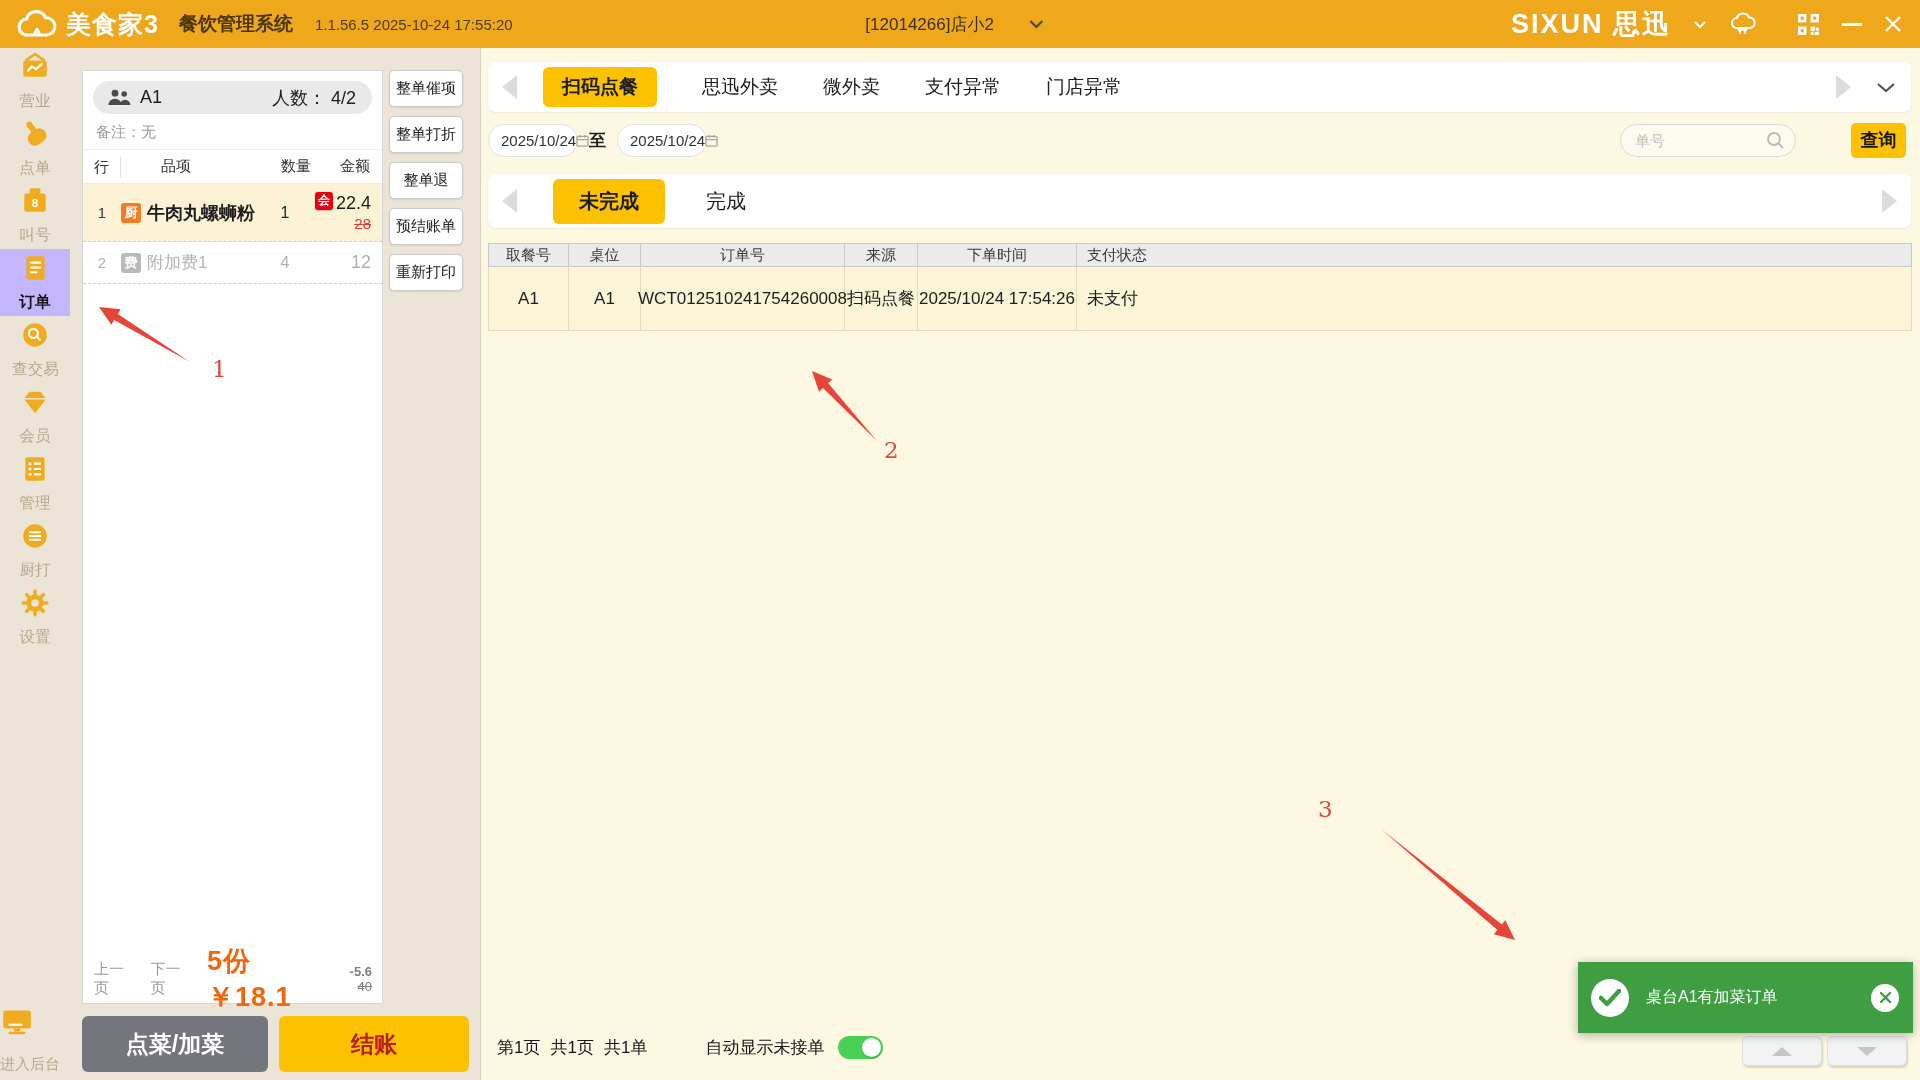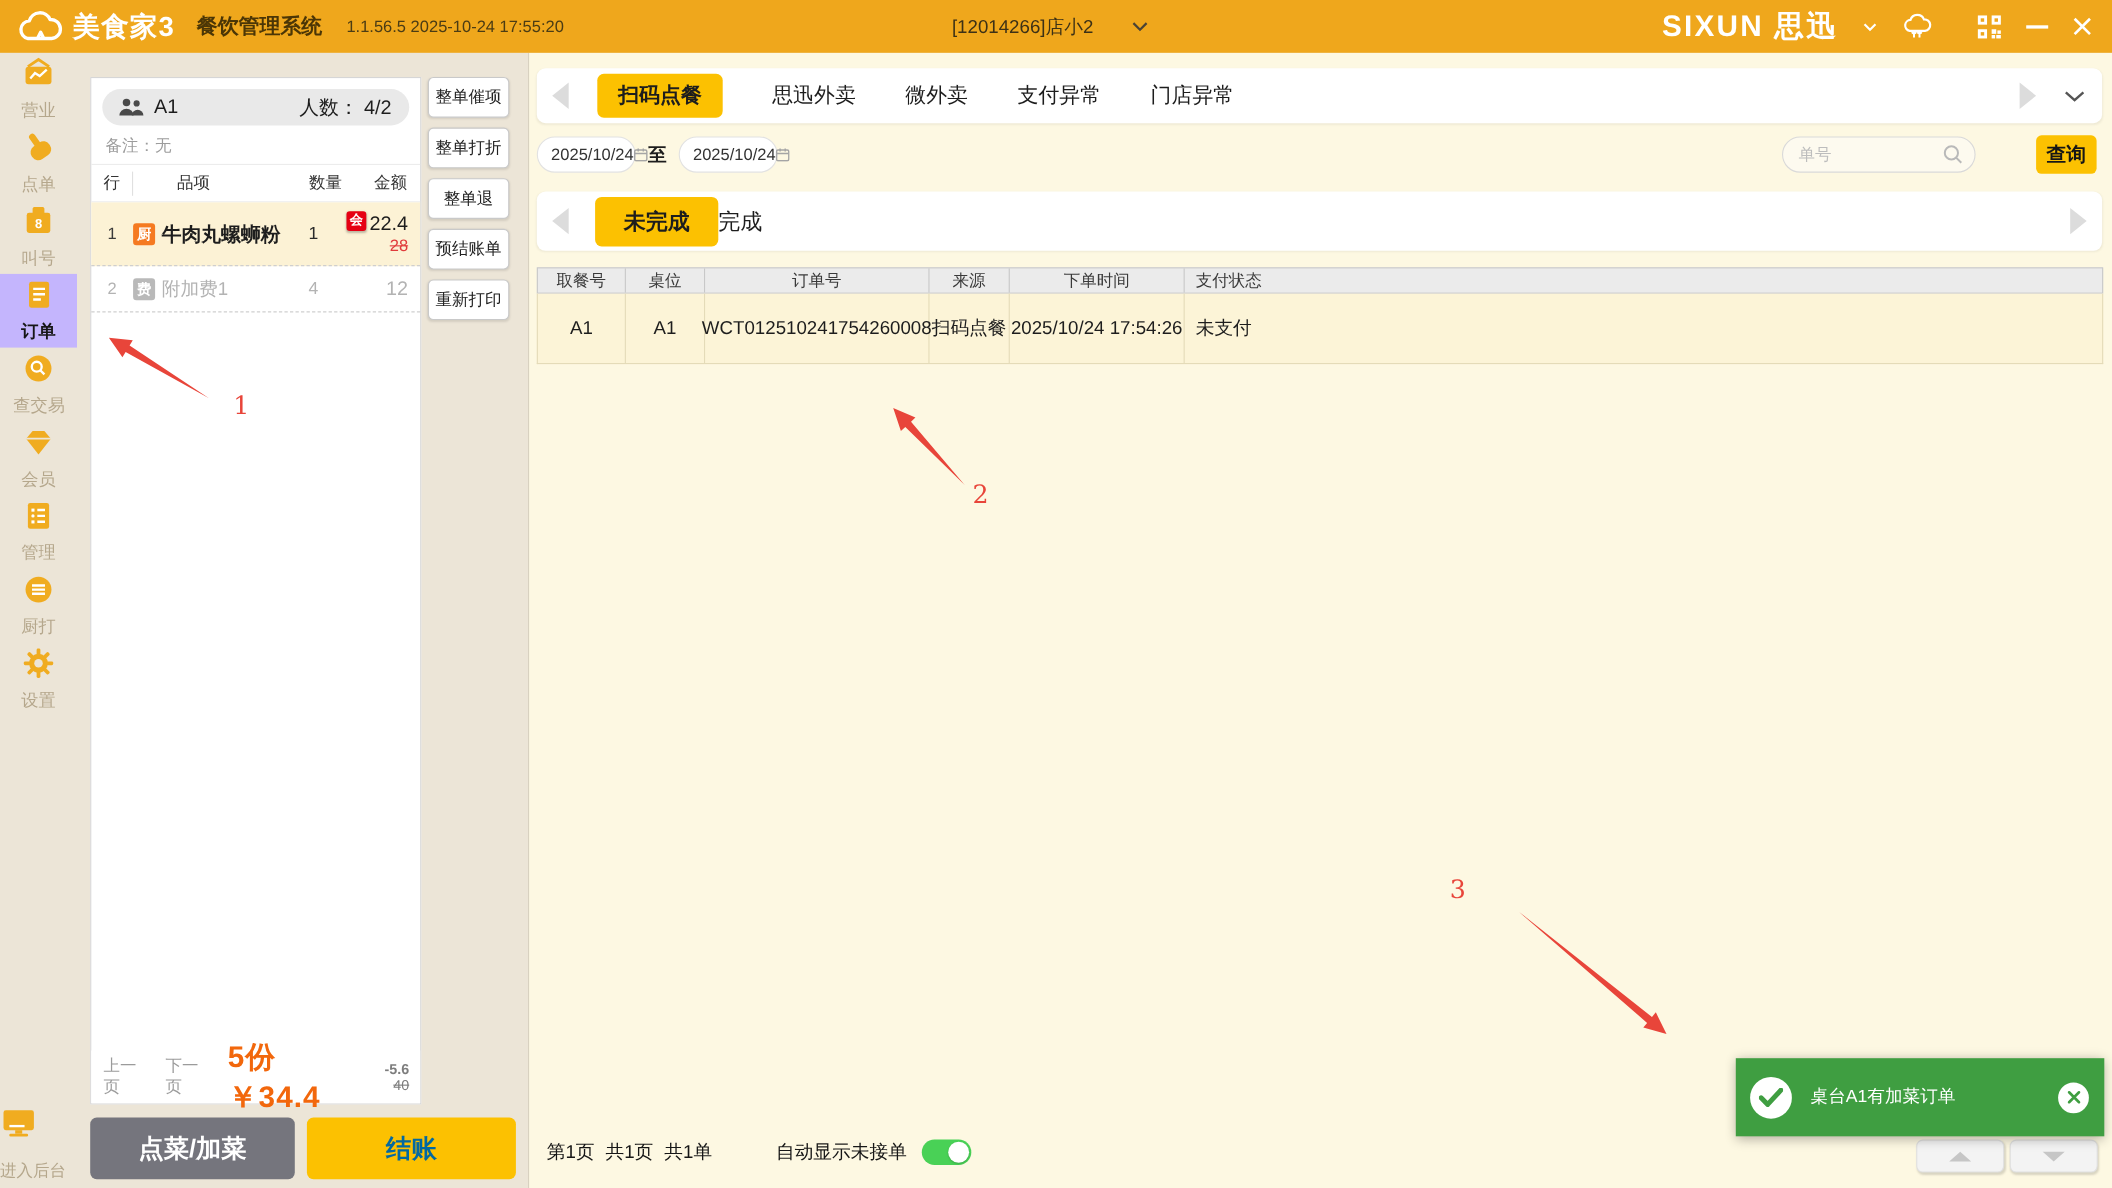--- a/index.html
+++ b/index.html
@@ -55,21 +55,21 @@
   .op-total { font-size:27px; font-weight:bold; color:#f2670c; letter-spacing:1px; }
   .op-adjust { margin-left:auto; display:flex; flex-direction:column; align-items:flex-end; font-size:13px; font-weight:bold; color:#7d7d7d; line-height:15px; }
   .op-orig { text-decoration:line-through; font-weight:normal;margin-left:29px; }
 
   
   .actions-col { position:absolute; left:389px; top:70px; width:74px; display:flex; flex-direction:column; gap:9px; z-index:1; }
   .action-btn { height:37px; background:#fff; border:1px solid #c9c9c9; border-radius:5px; font-size:15px; color:#222; display:flex; align-items:center; justify-content:center; white-space:nowrap; box-shadow:0 1px 2px rgba(0,0,0,.10); cursor:pointer; }
 
   
   .btn-order { position:absolute; left:82px; top:1016px; width:186px; height:56px; background:#75757d; color:#fff; font-size:23px; font-weight:bold; border-radius:6px; display:flex; align-items:center; justify-content:center; cursor:pointer; z-index:1; }
-  .btn-checkout { position:absolute; left:279px; top:1016px; width:190px; height:56px; background:#fcc101; color:#0369a1; font-size:23px; font-weight:bold; border-radius:6px; display:flex; align-items:center; justify-content:center; cursor:pointer; z-index:1; }
+  .btn-checkout { position:absolute; left:279px; top:1016px; width:190px; height:56px; background:#fcc101; color:#b91c1c; font-size:23px; font-weight:bold; border-radius:6px; display:flex; align-items:center; justify-content:center; cursor:pointer; z-index:1; }
 
   
   .main { position:absolute; left:480px; top:48px; right:0; bottom:0; background:#fdf8e2; border-left:1px solid #d8d1c0; }
   .bar { position:absolute; left:7px; right:9px; background:#fff; border-radius:8px; box-shadow:0 1px 2px rgba(0,0,0,.06); display:flex; align-items:center; }
   .tabbar { top:14px; height:50px; padding:0 14px; }
   .tri-left { width:0; height:0; border-top:12px solid transparent; border-bottom:12px solid transparent; border-right:15px solid #dcdcdc; }
   .tri-right { width:0; height:0; border-top:12px solid transparent; border-bottom:12px solid transparent; border-left:15px solid #dcdcdc; }
   .tabs { display:flex; align-items:center; gap:45px; margin-left:26px; }
   .tab { font-size:19px; color:#1d1d1d; cursor:pointer; white-space:nowrap; }
   .tab.active { background:#fcc101; font-weight:bold; padding:7px 19px; border-radius:6px; }
@@ -77,21 +77,21 @@
 
   .daterow { position:absolute; left:7px; right:9px; top:74px; height:36px; display:flex; align-items:center; }
   .datebox { width:90px; height:33px; background:#fff; border:1px solid #e2e2e2; border-radius:17px; display:flex; align-items:center; justify-content:space-between; padding:0 9px 0 12px; font-size:15px; color:#333; cursor:pointer; }
   .to-label { margin:0 11px; font-size:17px; font-weight:bold; color:#1d1d1d; }
   .searchbox { margin-left:auto; width:176px; height:33px; background:#fdfaef; border:1px solid #d9d9d9; border-radius:17px; display:flex; align-items:center; padding:0 10px 0 14px; }
   .searchbox input { border:none; outline:none; background:transparent; width:128px; font-size:15px; color:#444; font-family:inherit; }
   .searchbox input::placeholder { color:#bdbdbd; }
   .query-btn { margin-left:55px; margin-right:5px; width:55px; height:35px; background:#fcc101; border-radius:5px; font-size:18px; font-weight:bold; color:#161616; display:flex; align-items:center; justify-content:center; cursor:pointer; }
 
   .statusbar { top:126px; height:54px; padding:0 14px; }
-  .status-tabs { display:flex; align-items:center; margin-left:24px; }
+  .status-tabs { display:flex; align-items:center; gap:41px; margin-left:36px; }
   .status-tab { font-size:20px; color:#1d1d1d; cursor:pointer; }
   .status-tab.active { background:#fcc101; font-weight:bold; padding:9px 26px; border-radius:6px; }
   .statusbar .tri-right { margin-left:auto; }
 
   .otable { position:absolute; left:7px; right:8px; top:195px; font-size:15px; }
   .ot-head { display:flex; height:24px; background:#ebebeb; border:1px solid #c8c8c8; color:#3a3a3a; }
   .ot-head > div { display:flex; align-items:center; justify-content:center; border-right:1px solid #c8c8c8; }
   .ot-head > div:last-child { border-right:none; justify-content:flex-start; padding-left:10px; }
   .ot-row { display:flex; height:64px; background:#fcf4d7; border:1px solid #e4dbb8; border-top:none; font-size:17px; color:#1d1d1d; cursor:pointer; }
   .ot-row > div { display:flex; align-items:center; justify-content:center; border-right:1px solid #e4dbb8; }
@@ -327,21 +327,21 @@
         <span>附加费1</span>
       </span>
       <span class="or-qty">4</span>
       <span class="or-amt">
           <span class="amt-top">12</span>
         </span>
     </div>
     <div class="op-footer">
       <span class="pager">上一页</span>
       <span class="pager">下一页</span>
-      <span class="op-total">5份￥34.4</span>
+      <span class="op-total">5份￥18.1</span>
       <span class="op-adjust">
         <span>-5.6</span>
         <span class="op-orig">40</span>
       </span>
     </div>
   </div>
 
   <div class="actions-col">
     <div class="action-btn">整单催项</div>
     <div class="action-btn">整单打折</div>

